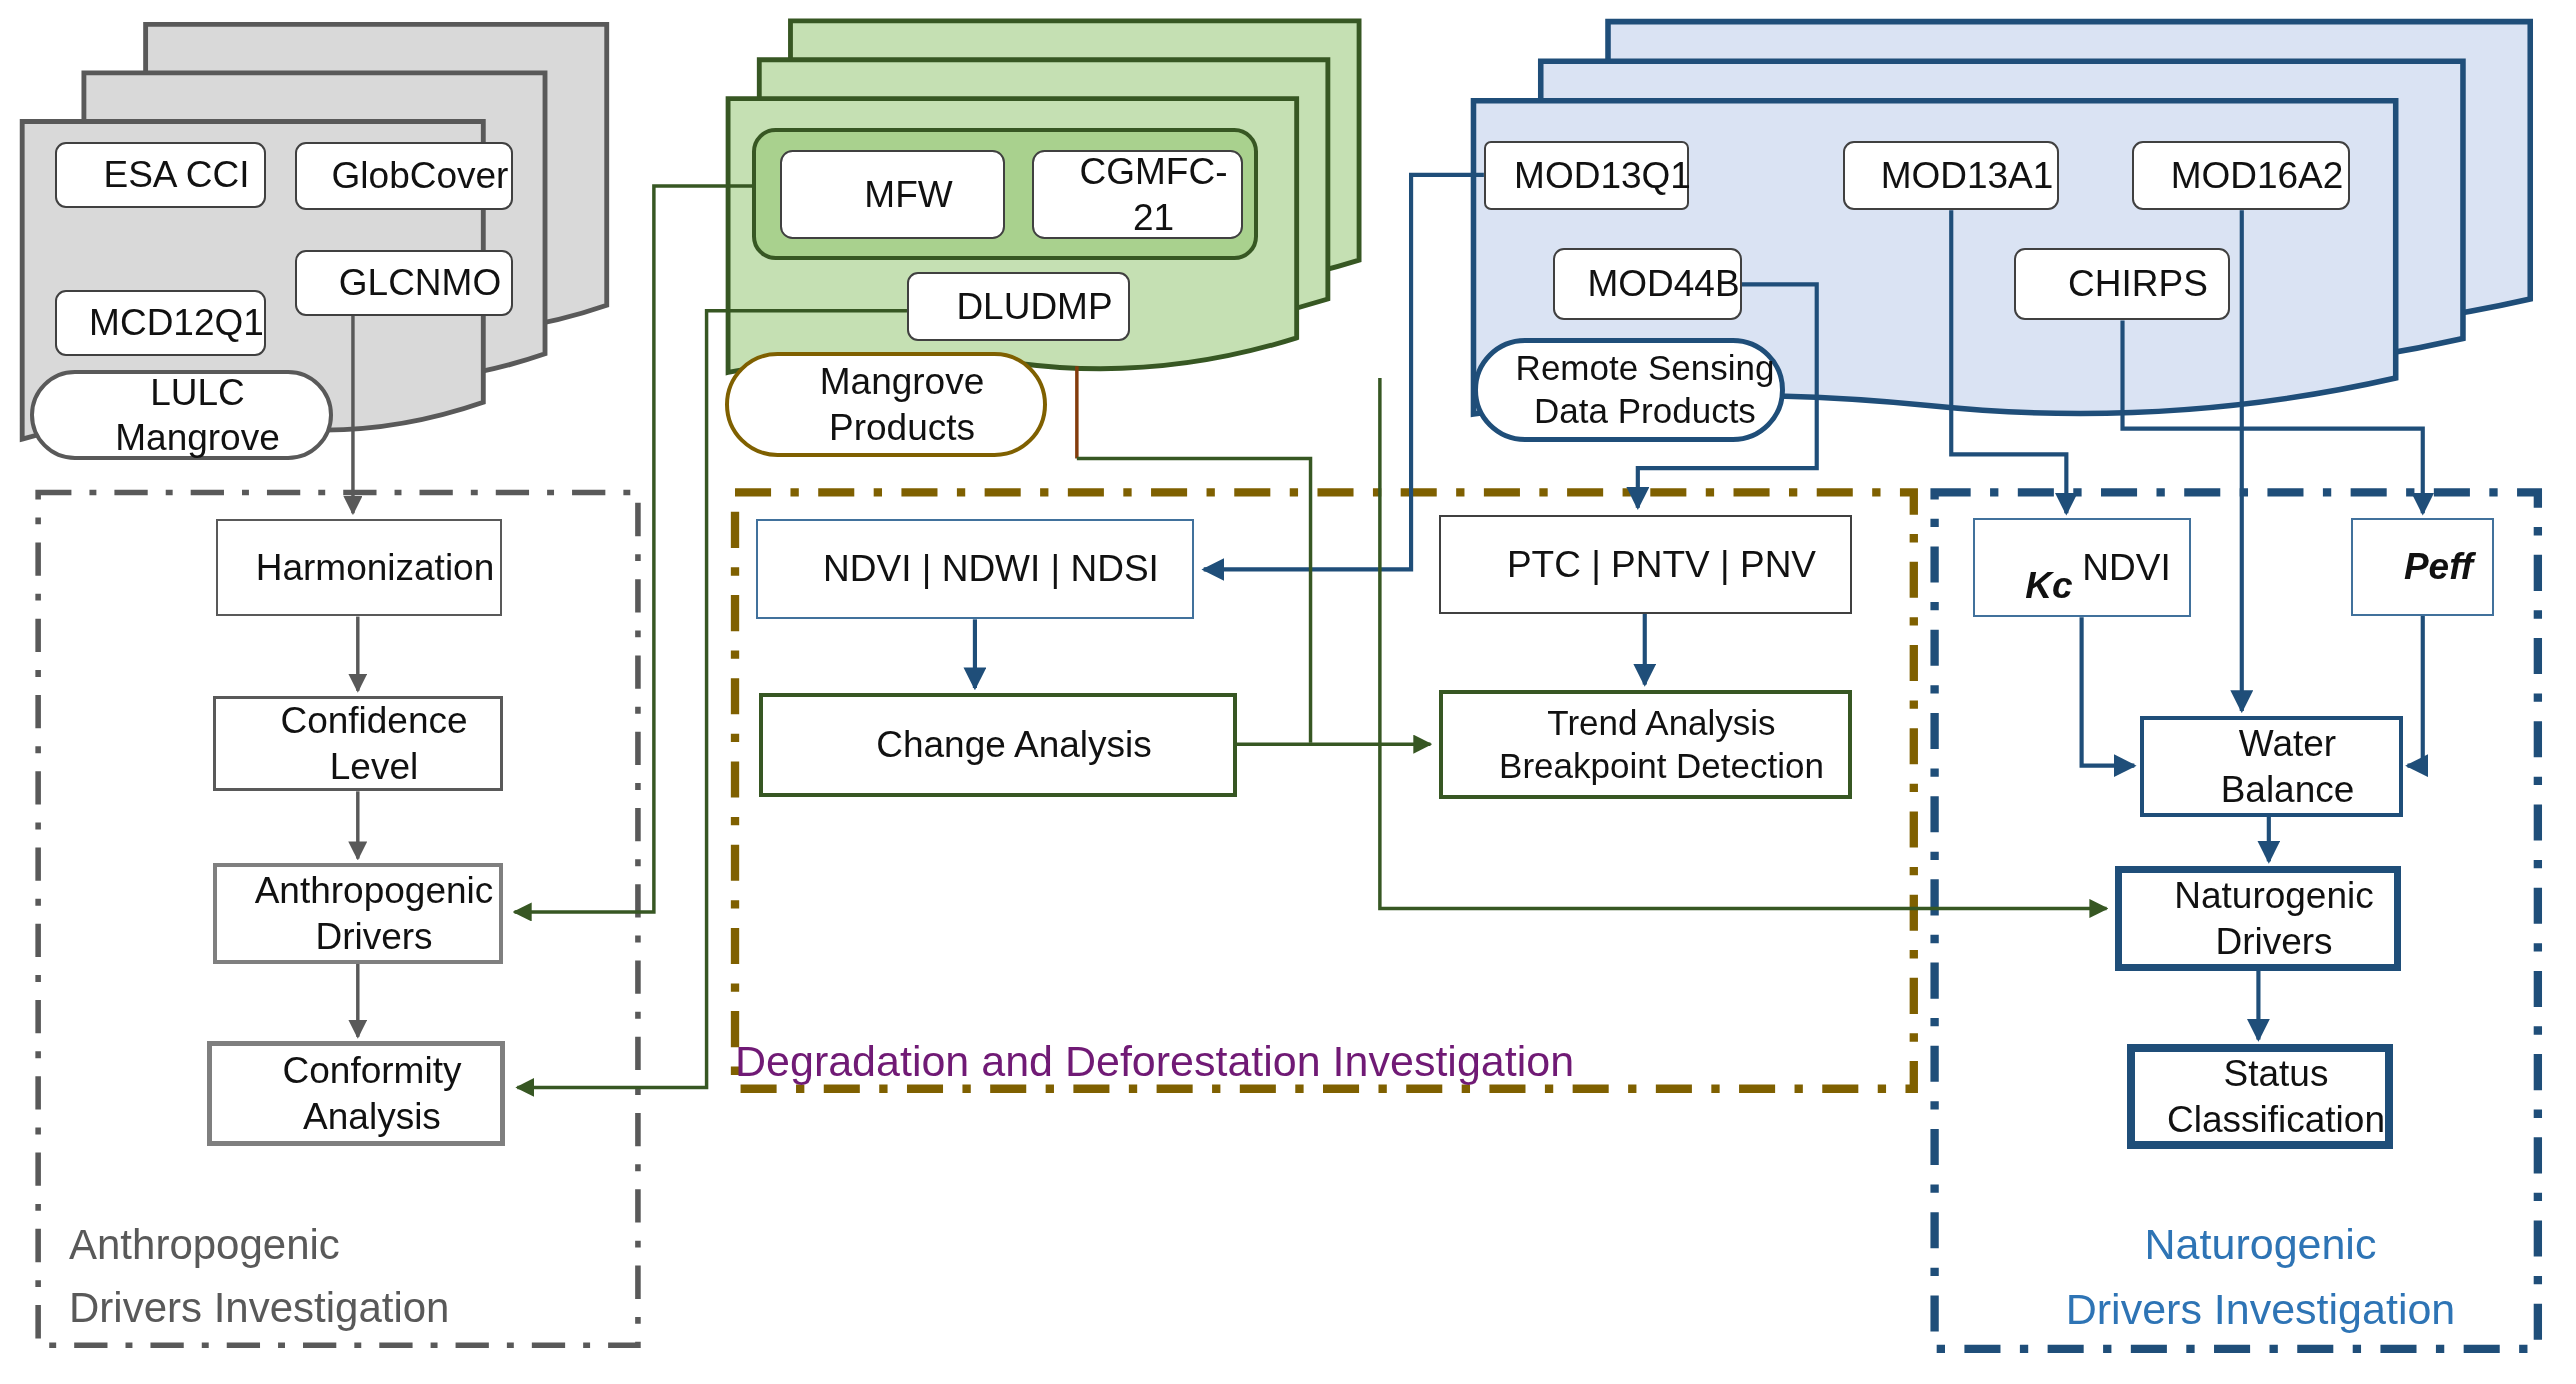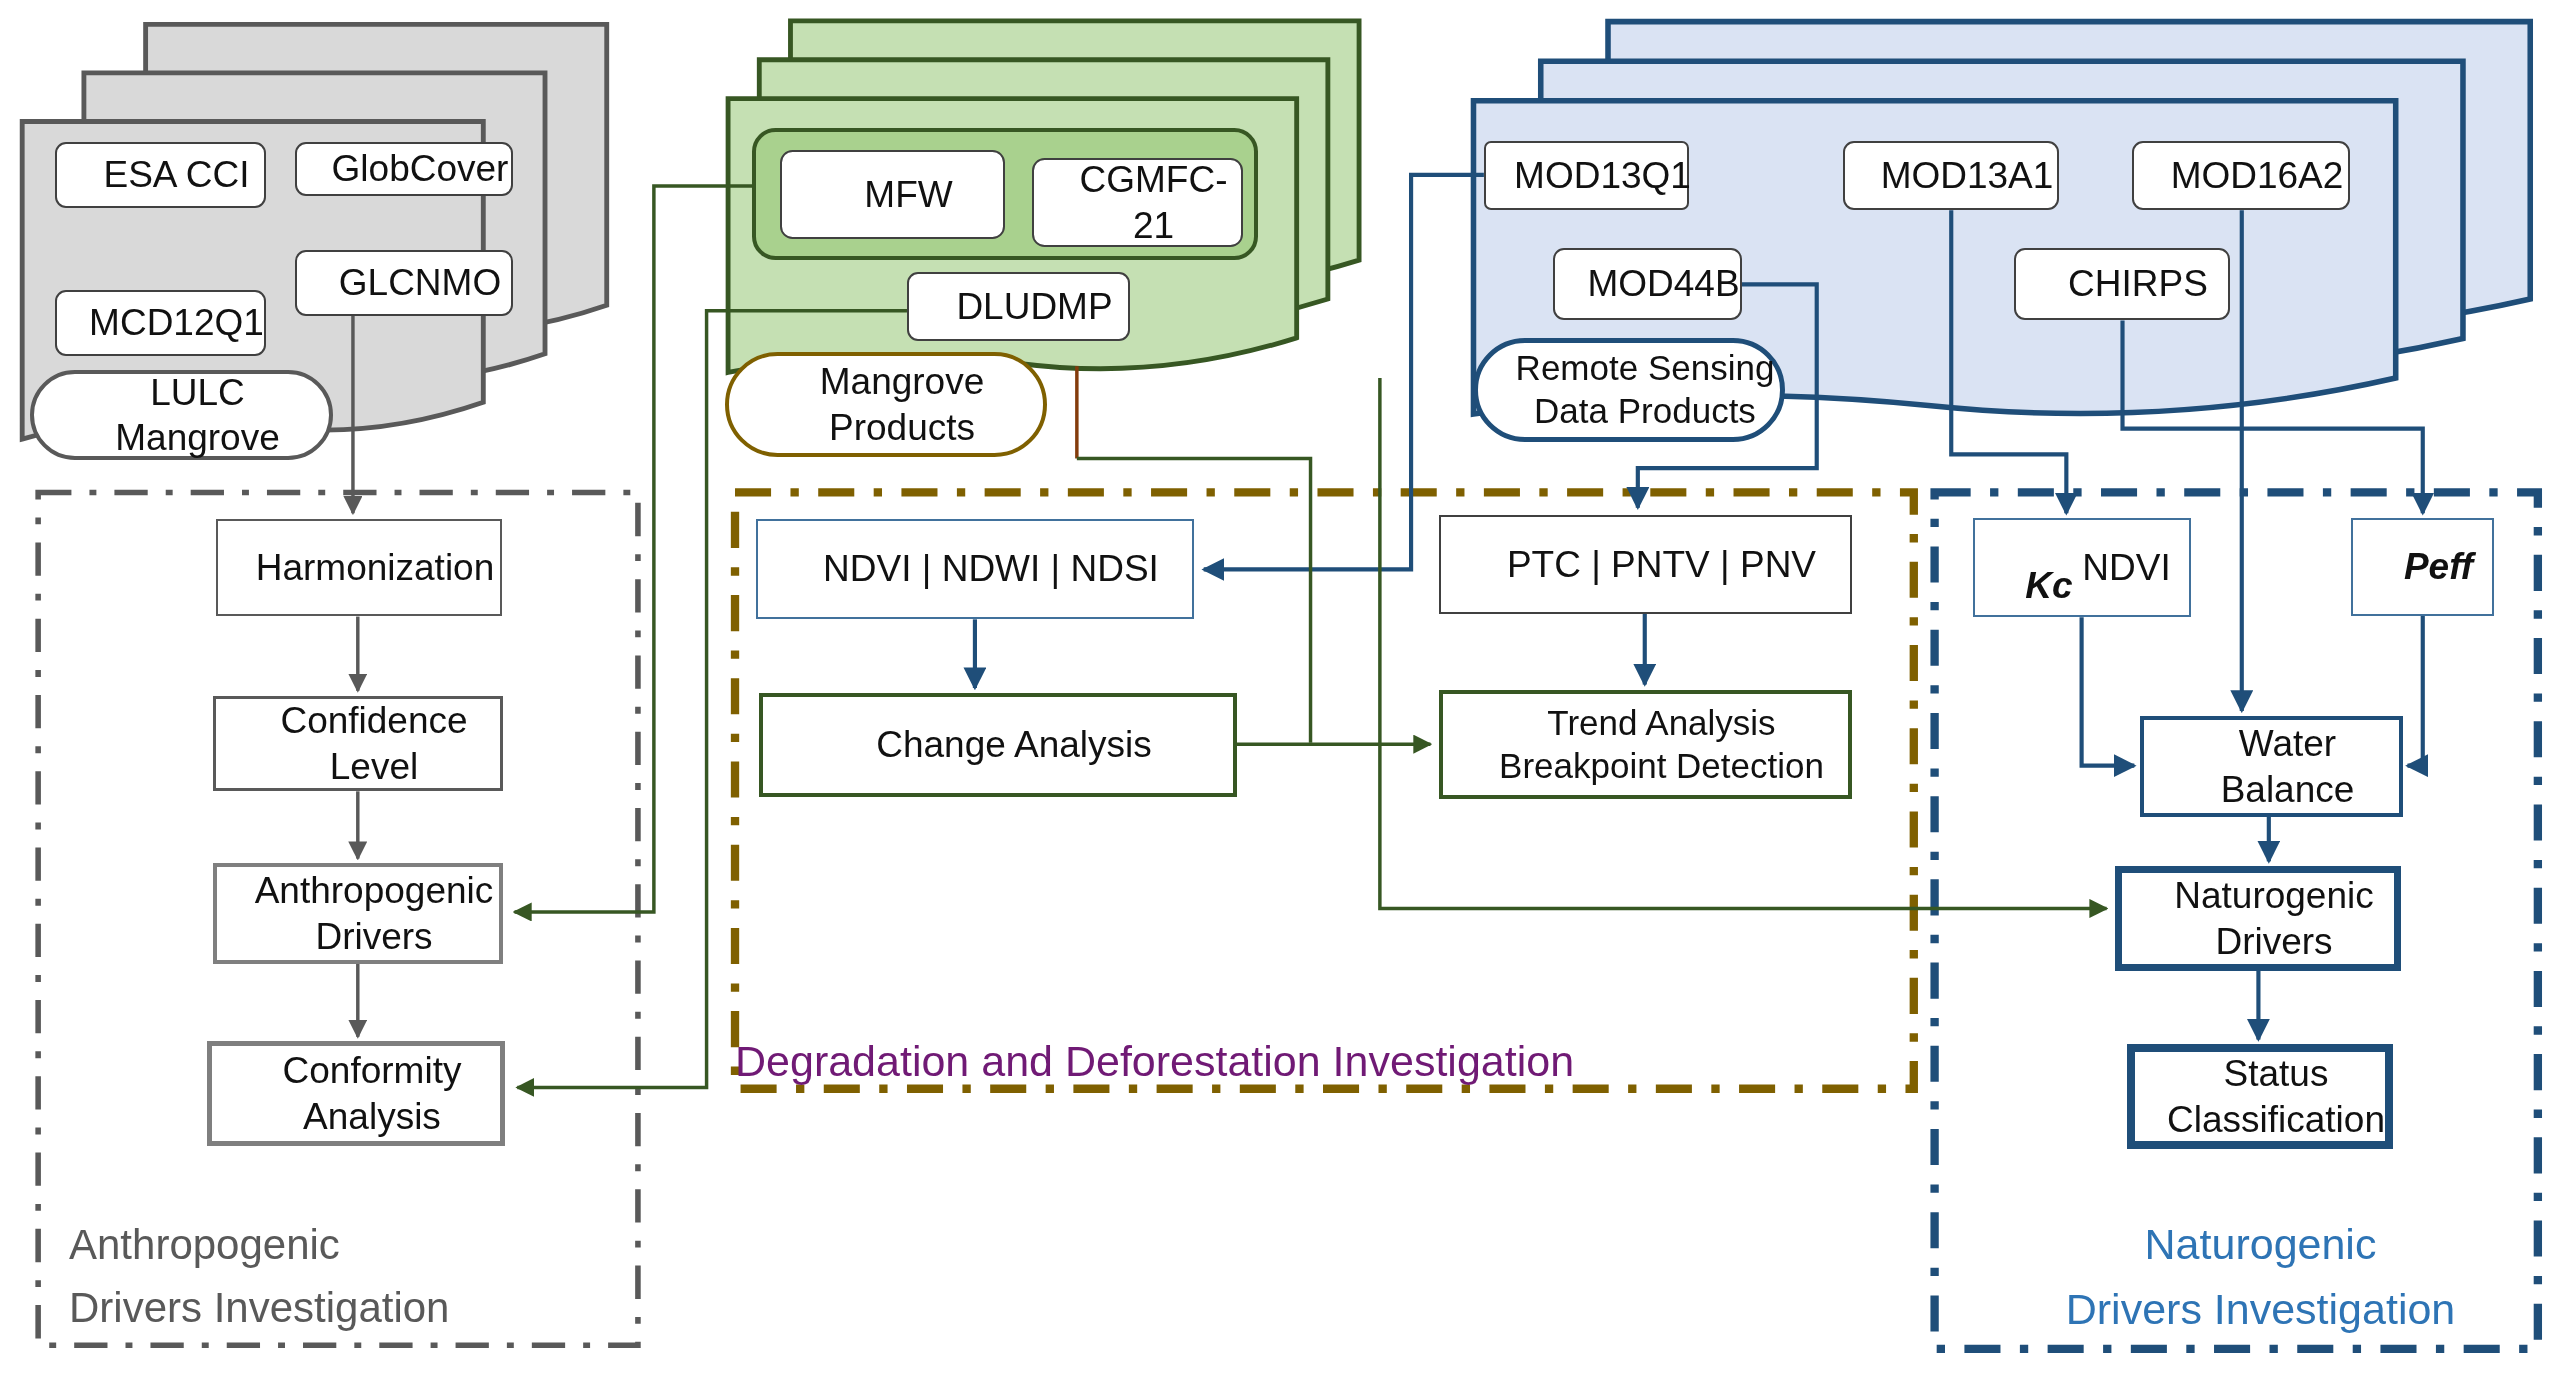--- a/index.html
+++ b/index.html
@@ -91,28 +91,28 @@
 
     <path d="M1110,268 H943 V1315 H742" fill="none" stroke="#375723" stroke-width="5" marker-end="url(#ar-green)"></path>
     <path d="M1308,448 H1019 V1568 H746" fill="none" stroke="#375723" stroke-width="5" marker-end="url(#ar-green)"></path>
     <path d="M1553,528 V661" fill="none" stroke="#843c0c" stroke-width="5"></path>
     <path d="M1553,661 H1890 V1071" fill="none" stroke="#375723" stroke-width="5"></path>
     <path d="M1737,1073 H2063" fill="none" stroke="#375723" stroke-width="5" marker-start="url(#ar-green)" marker-end="url(#ar-green)"></path>
     <path d="M1990,545 V1310 H3038" fill="none" stroke="#375723" stroke-width="5" marker-end="url(#ar-green)"></path>
   </svg>
 
   <div class="node" style="left:55px;top:142px;width:211px;height:66px;border:2.8px solid #404040;border-radius:11px;">ESA CCI</div>
-  <div class="node" style="left:295px;top:142px;width:218px;height:54px;border:2.8px solid #404040;border-radius:11px;">GlobCover</div>
+  <div class="node" style="left:295px;top:142px;width:218px;height:68px;border:2.8px solid #404040;border-radius:11px;">GlobCover</div>
   <div class="node" style="left:55px;top:250px;width:211px;height:66px;border:2.8px solid #404040;border-radius:11px;margin-top:40px;">MCD12Q1</div>
   <div class="node" style="left:295px;top:250px;width:218px;height:66px;border:2.8px solid #404040;border-radius:11px;">GLCNMO</div>
   <div class="node" style="left:30px;top:370px;width:303px;height:90px;border:4.9px solid #595959;border-radius:47px;">LULC Mangrove</div>
 
   <div class="node transparent" style="left:752px;top:128px;width:506px;height:132px;background:#a9d18e;border:4.9px solid #375723;border-radius:23.6px;"></div>
   <div class="node" style="left:780px;top:150px;width:225px;height:89px;border:2.8px solid #404040;border-radius:12.5px;">MFW</div>
-  <div class="node" style="left:1032px;top:150px;width:211px;height:89px;border:2.8px solid #404040;border-radius:12.5px;margin-top:8px;">CGMFC-21</div>
+  <div class="node" style="left:1032px;top:150px;width:211px;height:89px;border:2.8px solid #404040;border-radius:12.5px;">CGMFC-21</div>
   <div class="node" style="left:907px;top:272px;width:223px;height:69px;border:2.8px solid #404040;border-radius:11px;">DLUDMP</div>
   <div class="node" style="left:725px;top:352px;width:322px;height:105px;border:4.9px solid #7f6000;border-radius:53px;">Mangrove
 Products</div>
 
   <div class="node" style="left:1484px;top:141px;width:205px;height:69px;border:2.8px solid #404040;border-radius:7px;">MOD13Q1</div>
   <div class="node" style="left:1843px;top:141px;width:216px;height:69px;border:2.8px solid #404040;border-radius:11px;">MOD13A1</div>
   <div class="node" style="left:2132px;top:141px;width:218px;height:69px;border:2.8px solid #404040;border-radius:11px;">MOD16A2</div>
   <div class="node" style="left:1553px;top:248px;width:189px;height:72px;border:2.8px solid #404040;border-radius:11px;">MOD44B</div>
   <div class="node" style="left:2014px;top:248px;width:216px;height:72px;border:2.8px solid #404040;border-radius:11px;">CHIRPS</div>
   <div class="node" style="left:1473px;top:338px;width:312px;height:104px;border:5.5px solid #1f4e79;border-radius:53px;font-size:35px;">Remote Sensing

